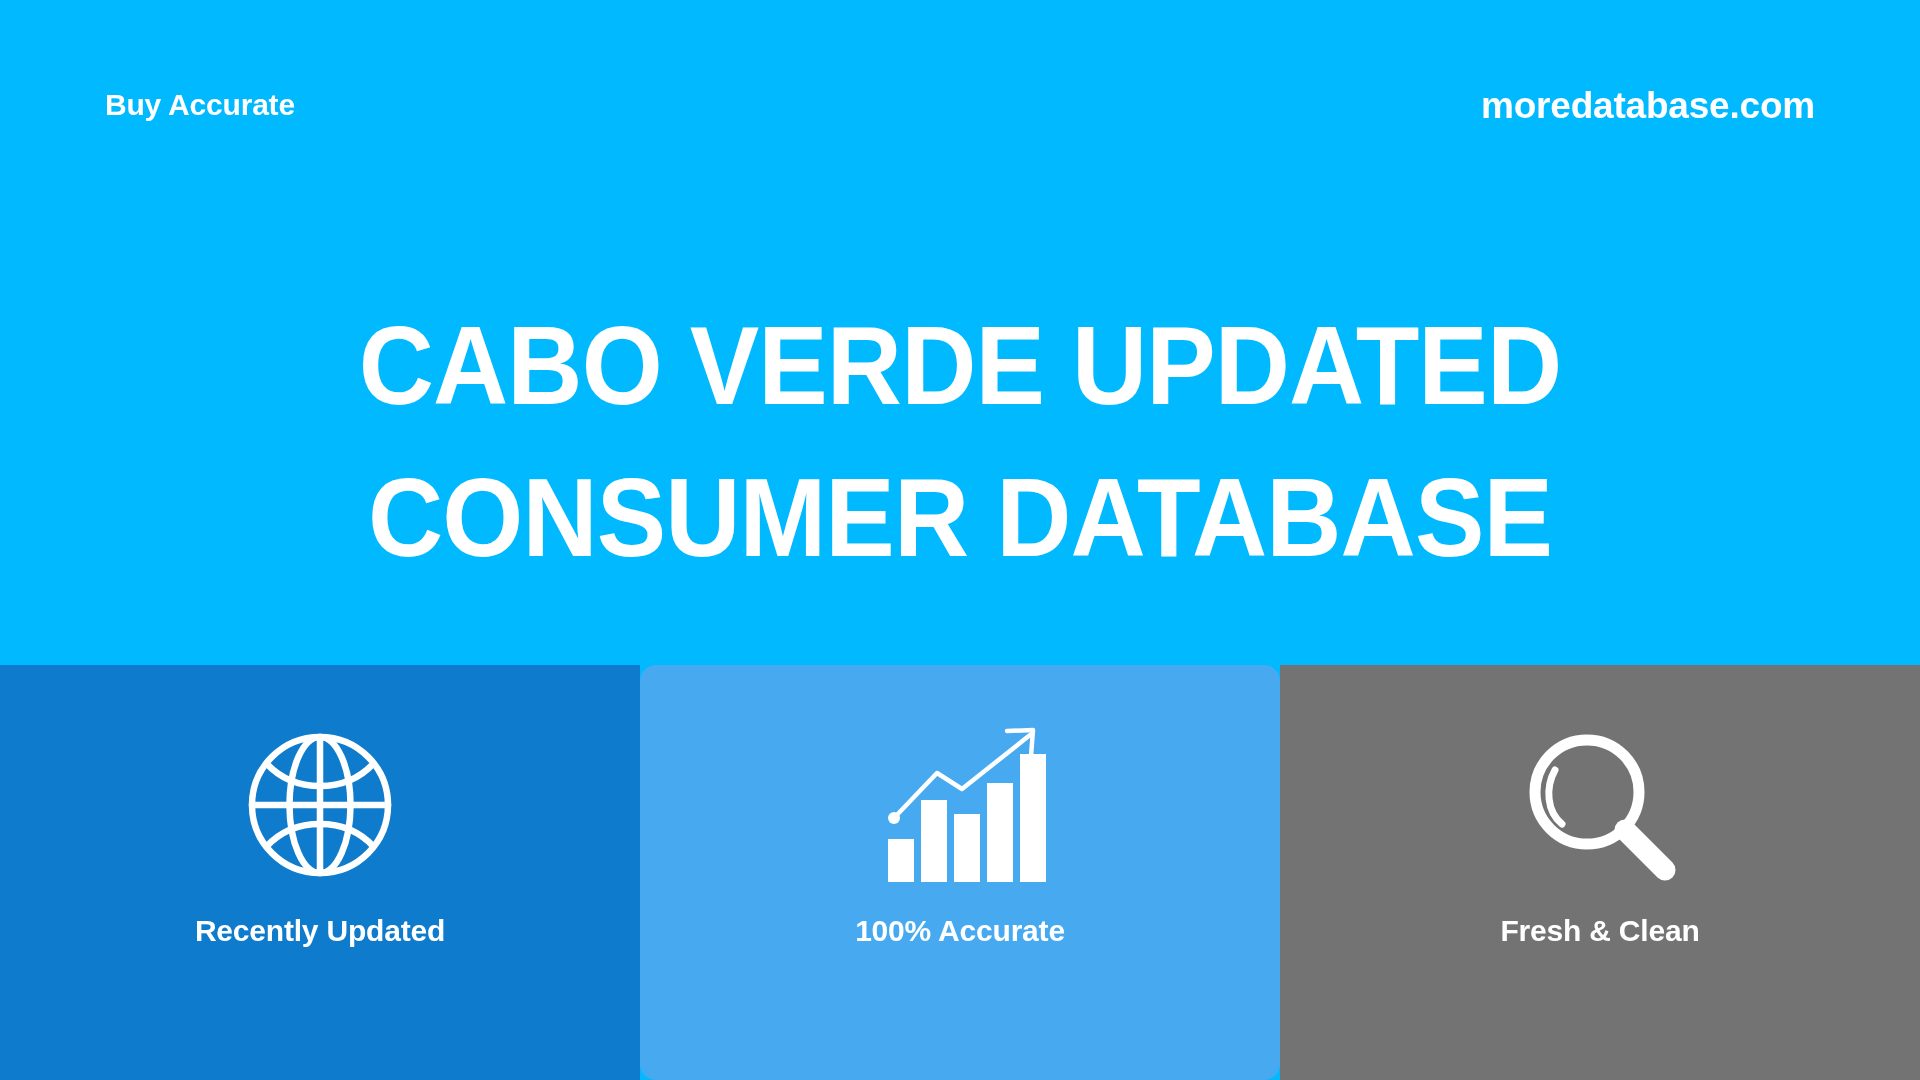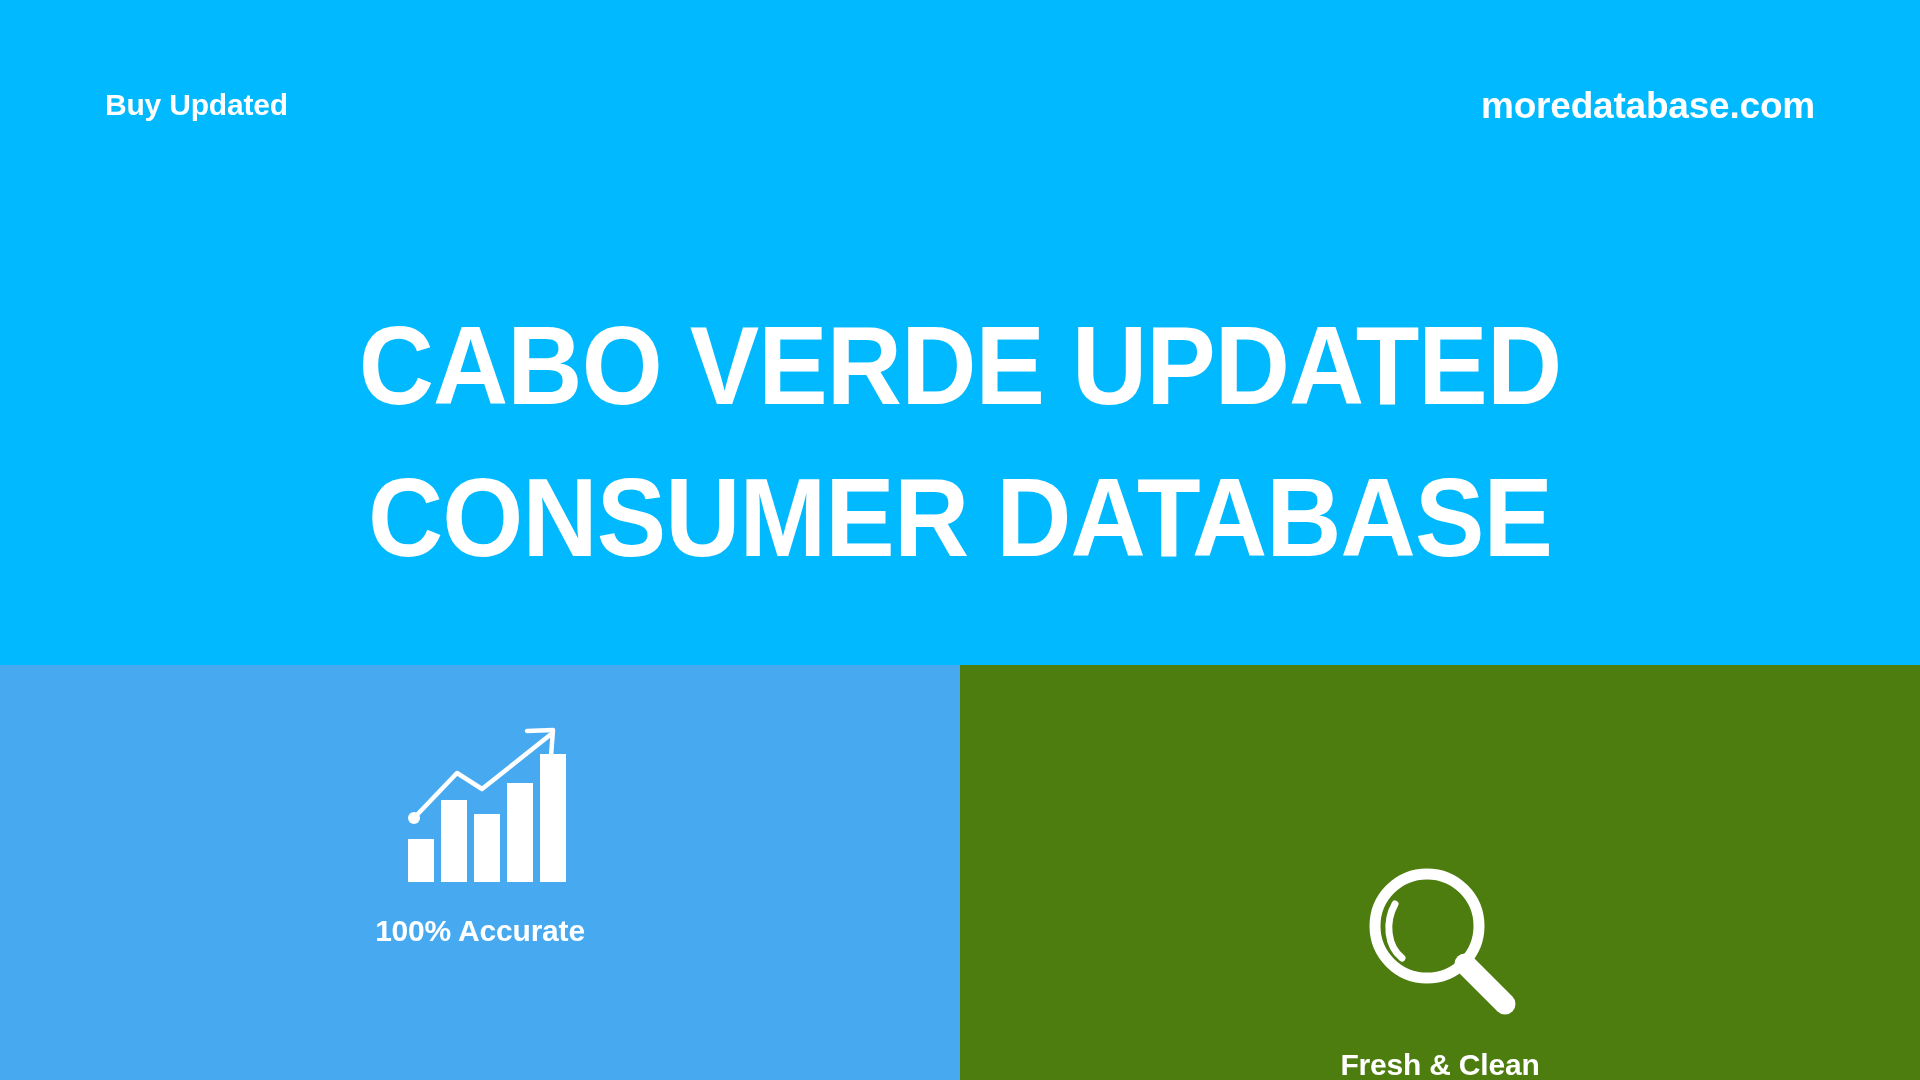--- a/index.html
+++ b/index.html
@@ -113,55 +113,68 @@
   }
 </style>
 </head>
 <body>
 
 <div class="banner" style="background-color: rgb(0, 185, 255);">
 
   <div class="hero" style="background-color: rgb(0, 185, 255);">
 
     <div class="hero-topbar">
-      <div class="brand-left">Buy Updated</div>
+      <div class="brand-left">Buy Accurate</div>
       <div class="brand-right">moredatabase.com</div>
     </div>
 
     <div class="hero-title" style="color: rgb(255, 255, 255);">
       <span class="title-line">CABO VERDE UPDATED</span>
       <span class="title-line">CONSUMER DATABASE</span>
     </div>
 
   </div>
 
   <div class="features">
 
+    <div class="feature" style="background-color: rgb(15, 123, 204);">
+      <div class="feature-icon">
+        <svg width="150" height="150" viewBox="0 0 150 150" fill="none" stroke="#ffffff" stroke-width="6.5" stroke-linecap="round" stroke-linejoin="round">
+          <circle cx="75" cy="75" r="68"></circle>
+          <ellipse cx="75" cy="75" rx="30.5" ry="68"></ellipse>
+          <line x1="7" y1="75" x2="143" y2="75"></line>
+          <line x1="75" y1="7" x2="75" y2="143"></line>
+          <path d="M21.5 33.5 C 35 48 53 56 75 56 C 97 56 115 48 128.5 33.5"></path>
+          <path d="M21.5 116.5 C 35 102 53 94 75 94 C 97 94 115 102 128.5 116.5"></path>
+        </svg>
+      </div>
+      <div class="feature-label">Recently Updated</div>
+    </div>
 
-    <div class="feature" style="background-color: rgb(71, 170, 240);">
+    <div class="feature" style="background-color: rgb(71, 170, 240); border-radius: 16px;">
       <div class="feature-icon">
         <svg width="160" height="155" viewBox="0 0 160 155" fill="none">
           <g fill="#ffffff">
             <rect x="8" y="112" width="26" height="43"></rect>
             <rect x="41" y="73" width="26" height="82"></rect>
             <rect x="74" y="87" width="26" height="68"></rect>
             <rect x="107" y="56" width="26" height="99"></rect>
             <rect x="140" y="27" width="26" height="128"></rect>
           </g>
           <g stroke="#ffffff" stroke-width="4.5" stroke-linecap="round" stroke-linejoin="round" fill="none">
             <path d="M14 91 L57 46 L82 62 L150 8"></path>
           </g>
           <circle cx="14" cy="91" r="6" fill="#ffffff"></circle>
           <path d="M127 4 L153 3 L151 29" fill="none" stroke="#ffffff" stroke-width="4.5" stroke-linecap="round" stroke-linejoin="round"></path>
         </svg>
       </div>
       <div class="feature-label">100% Accurate</div>
     </div>
 
-    <div class="feature" style="background-color: #4d7c0f; justify-content: flex-end;">
+    <div class="feature" style="background-color: #737373;">
       <div class="feature-icon">
         <svg width="150" height="150" viewBox="0 0 150 150" fill="none" stroke="#ffffff" stroke-linecap="round" stroke-linejoin="round">
           <circle cx="62" cy="62" r="52" stroke-width="11"></circle>
           <path d="M30 40 C 20 58 22 82 37 94" stroke-width="7"></path>
           <line x1="100" y1="100" x2="140" y2="140" stroke-width="21"></line>
           <line x1="99" y1="99" x2="109" y2="109" stroke-width="11"></line>
         </svg>
       </div>
       <div class="feature-label">Fresh &amp; Clean</div>
     </div>

